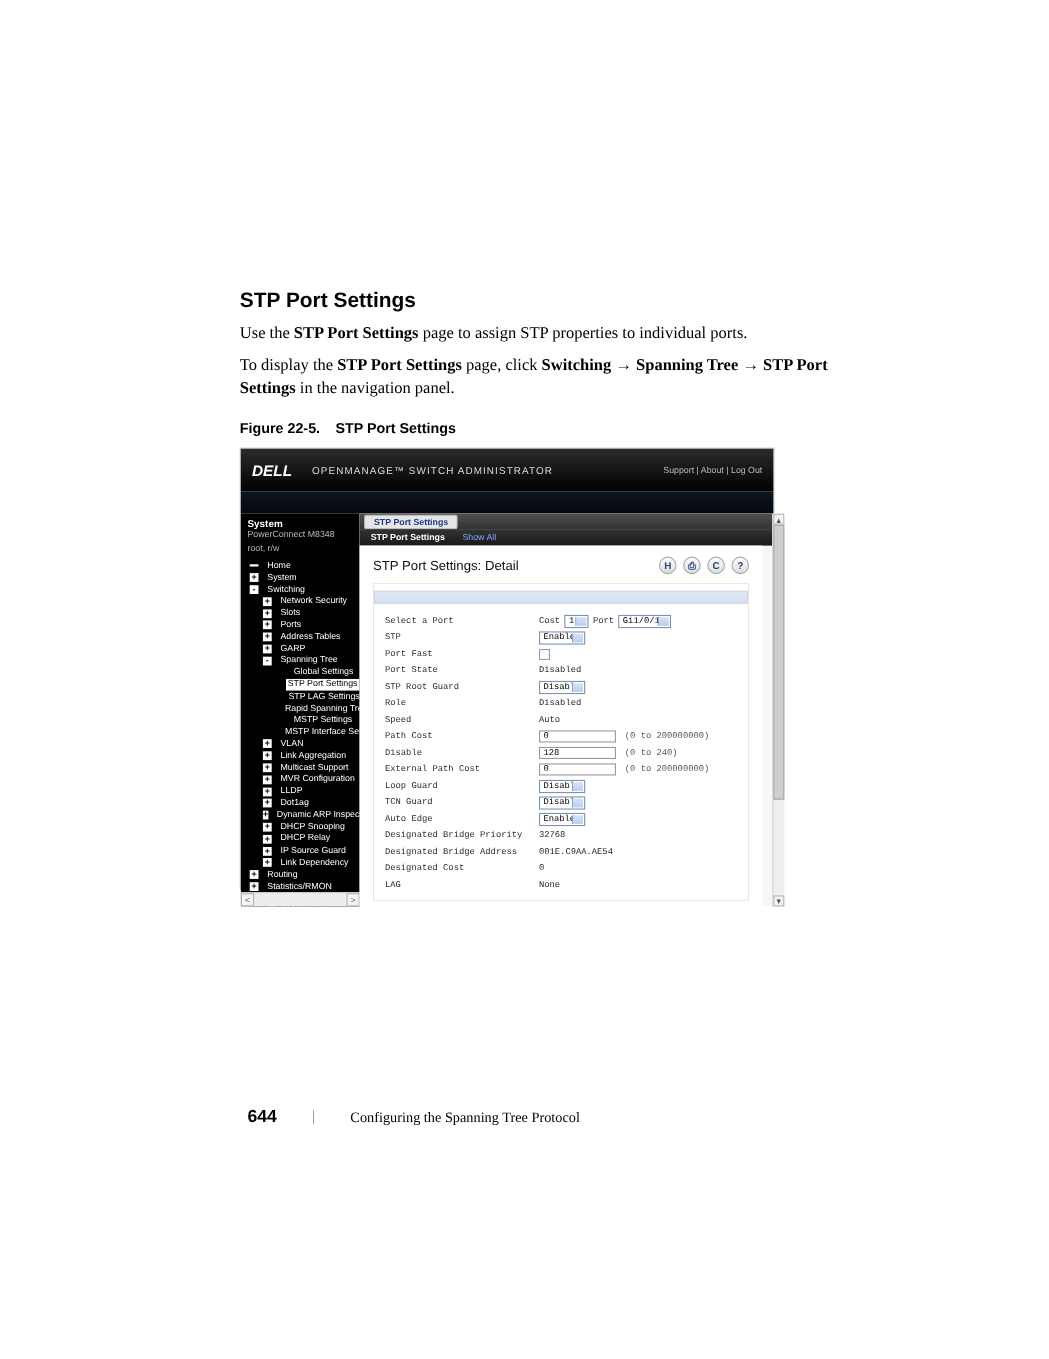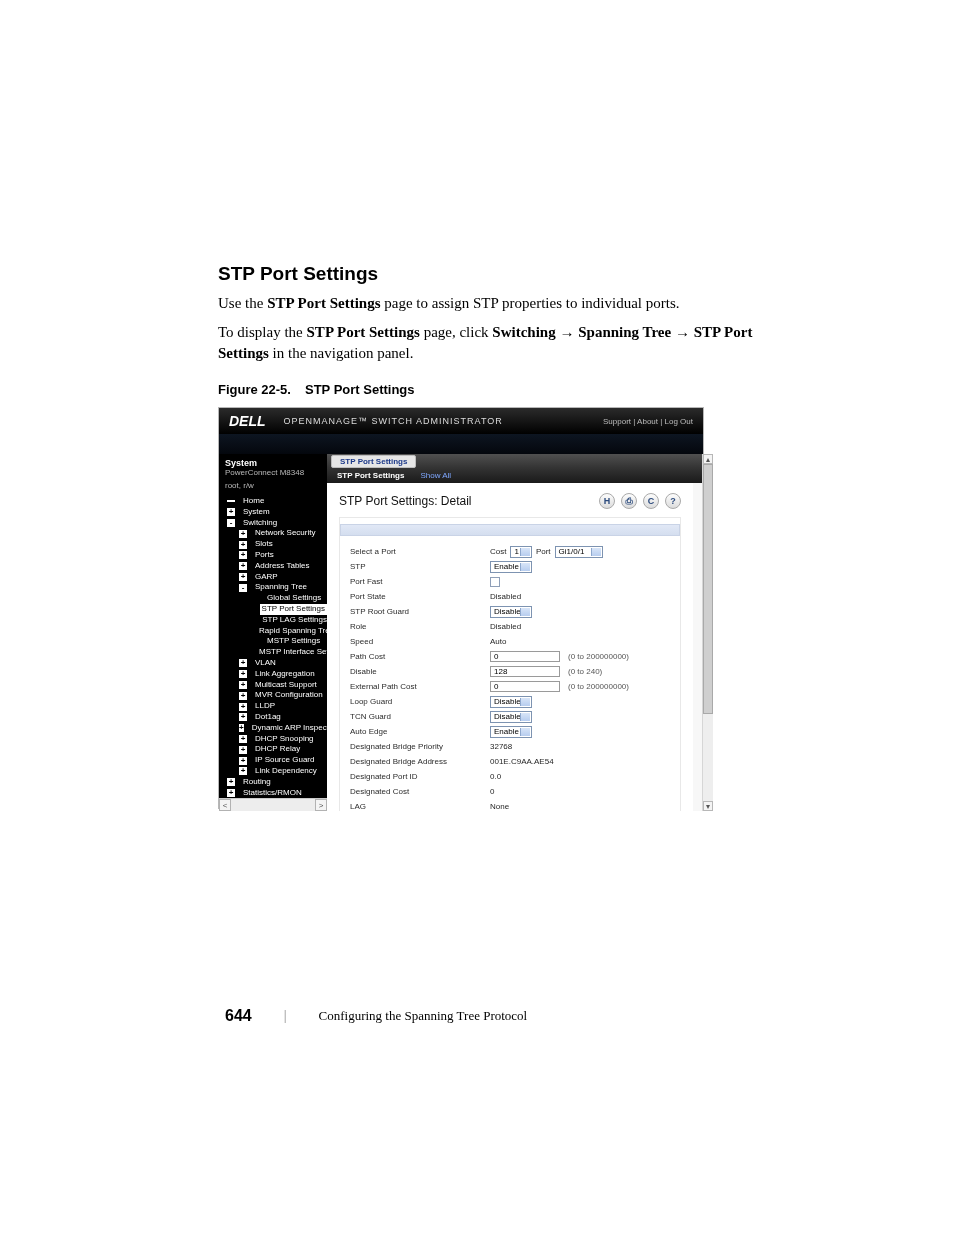--- a/index.html
+++ b/index.html
@@ -45,21 +45,21 @@
   .shot {
     border: 1px solid #b7b7b7;
     width: 484px;
     height: 400px;
     position: relative;
     font-family: Tahoma, Arial, sans-serif;
     font-size: 9px;
     background: #fff;
   }
   .shot-topbar {
-    height: 26px;
+    height: 39px;
     background: linear-gradient(#2b2b2b,#000);
     color:#fff;
     display:flex;
     align-items:center;
     justify-content:space-between;
     padding:0 10px;
   }
   .brand {
     font-family: Arial, sans-serif;
     font-weight:700;
@@ -163,20 +163,21 @@
   .rbtn {
     width:16px;height:16px;border-radius:50%;
     background:linear-gradient(#fdfdfd,#dcdcdc);
     border:1px solid #a9a9a9;box-sizing:border-box;
     display:flex;align-items:center;justify-content:center;
     font-size:9px;color:#2b4a7c;font-weight:700;
   }
   .formbox {
     margin:0 12px;border:1px solid #e8e8e8;background:#fff;
     padding:2px 0 6px 0;
+    font-family:Liberation Mono, monospace;
   }
   .blueband { height:10px;background:linear-gradient(#e1e8f6,#d4deef);margin:4px 0 8px 0;border:1px solid #c9d3e6;}
   .frow { display:flex;align-items:center;height:15px;padding:0 10px;}
   .flabel { width:140px;color:#2b2b2b;font-size:8px;}
   .fval { color:#262626;font-size:8px;display:flex;align-items:center;gap:4px;}
   .inp {
     border:1px solid #9a9a9a;background:#fff;color:#000;height:11px;
     padding:0 3px;font-size:8px;box-sizing:border-box;
   }
   .sel-dd {
@@ -466,24 +467,20 @@
               </div>
             <div class="frow">
                 <div class="flabel">Designated Bridge Priority</div>
                 <div class="fval">32768</div>
               </div>
             <div class="frow">
                 <div class="flabel">Designated Bridge Address</div>
                 <div class="fval">001E.C9AA.AE54</div>
               </div>
             <div class="frow">
-                <div class="flabel">Designated Port ID</div>
-                <div class="fval">0.0</div>
-              </div>
-            <div class="frow">
                 <div class="flabel">Designated Cost</div>
                 <div class="fval">0</div>
               </div>
             <div class="frow">
                 <div class="flabel">LAG</div>
                 <div class="fval">None</div>
               </div>
           </div>
 
         </div>

